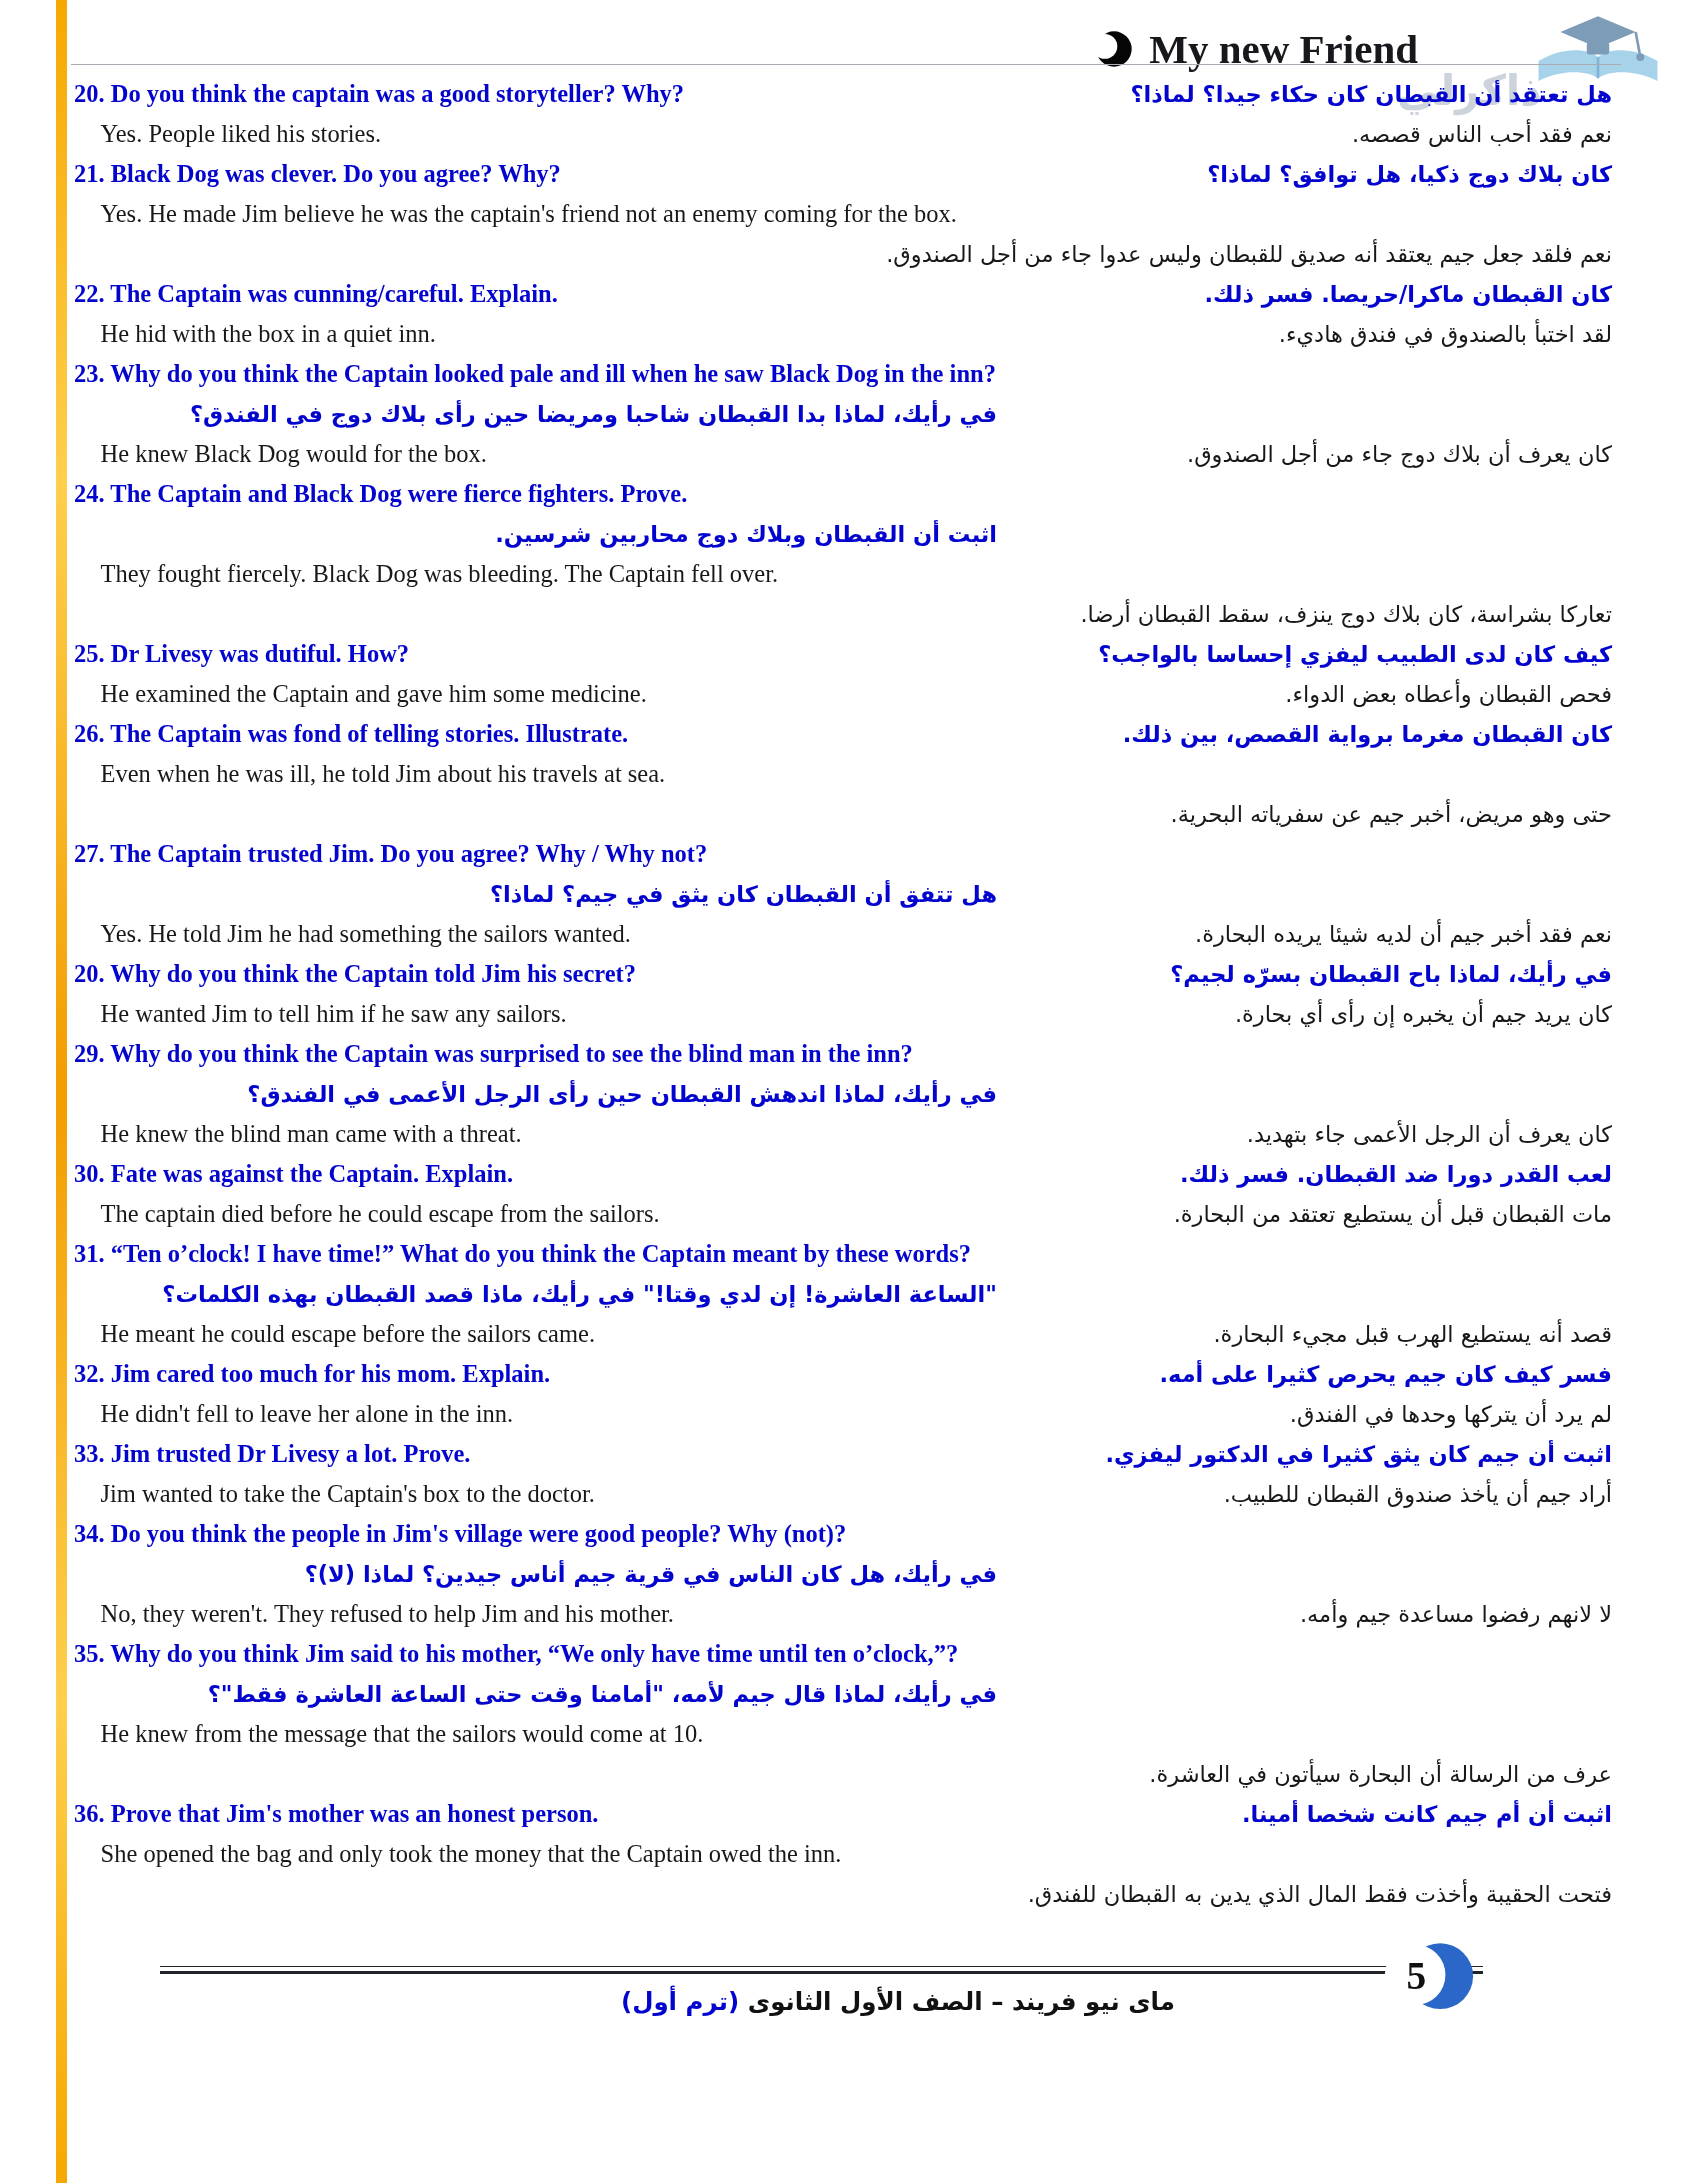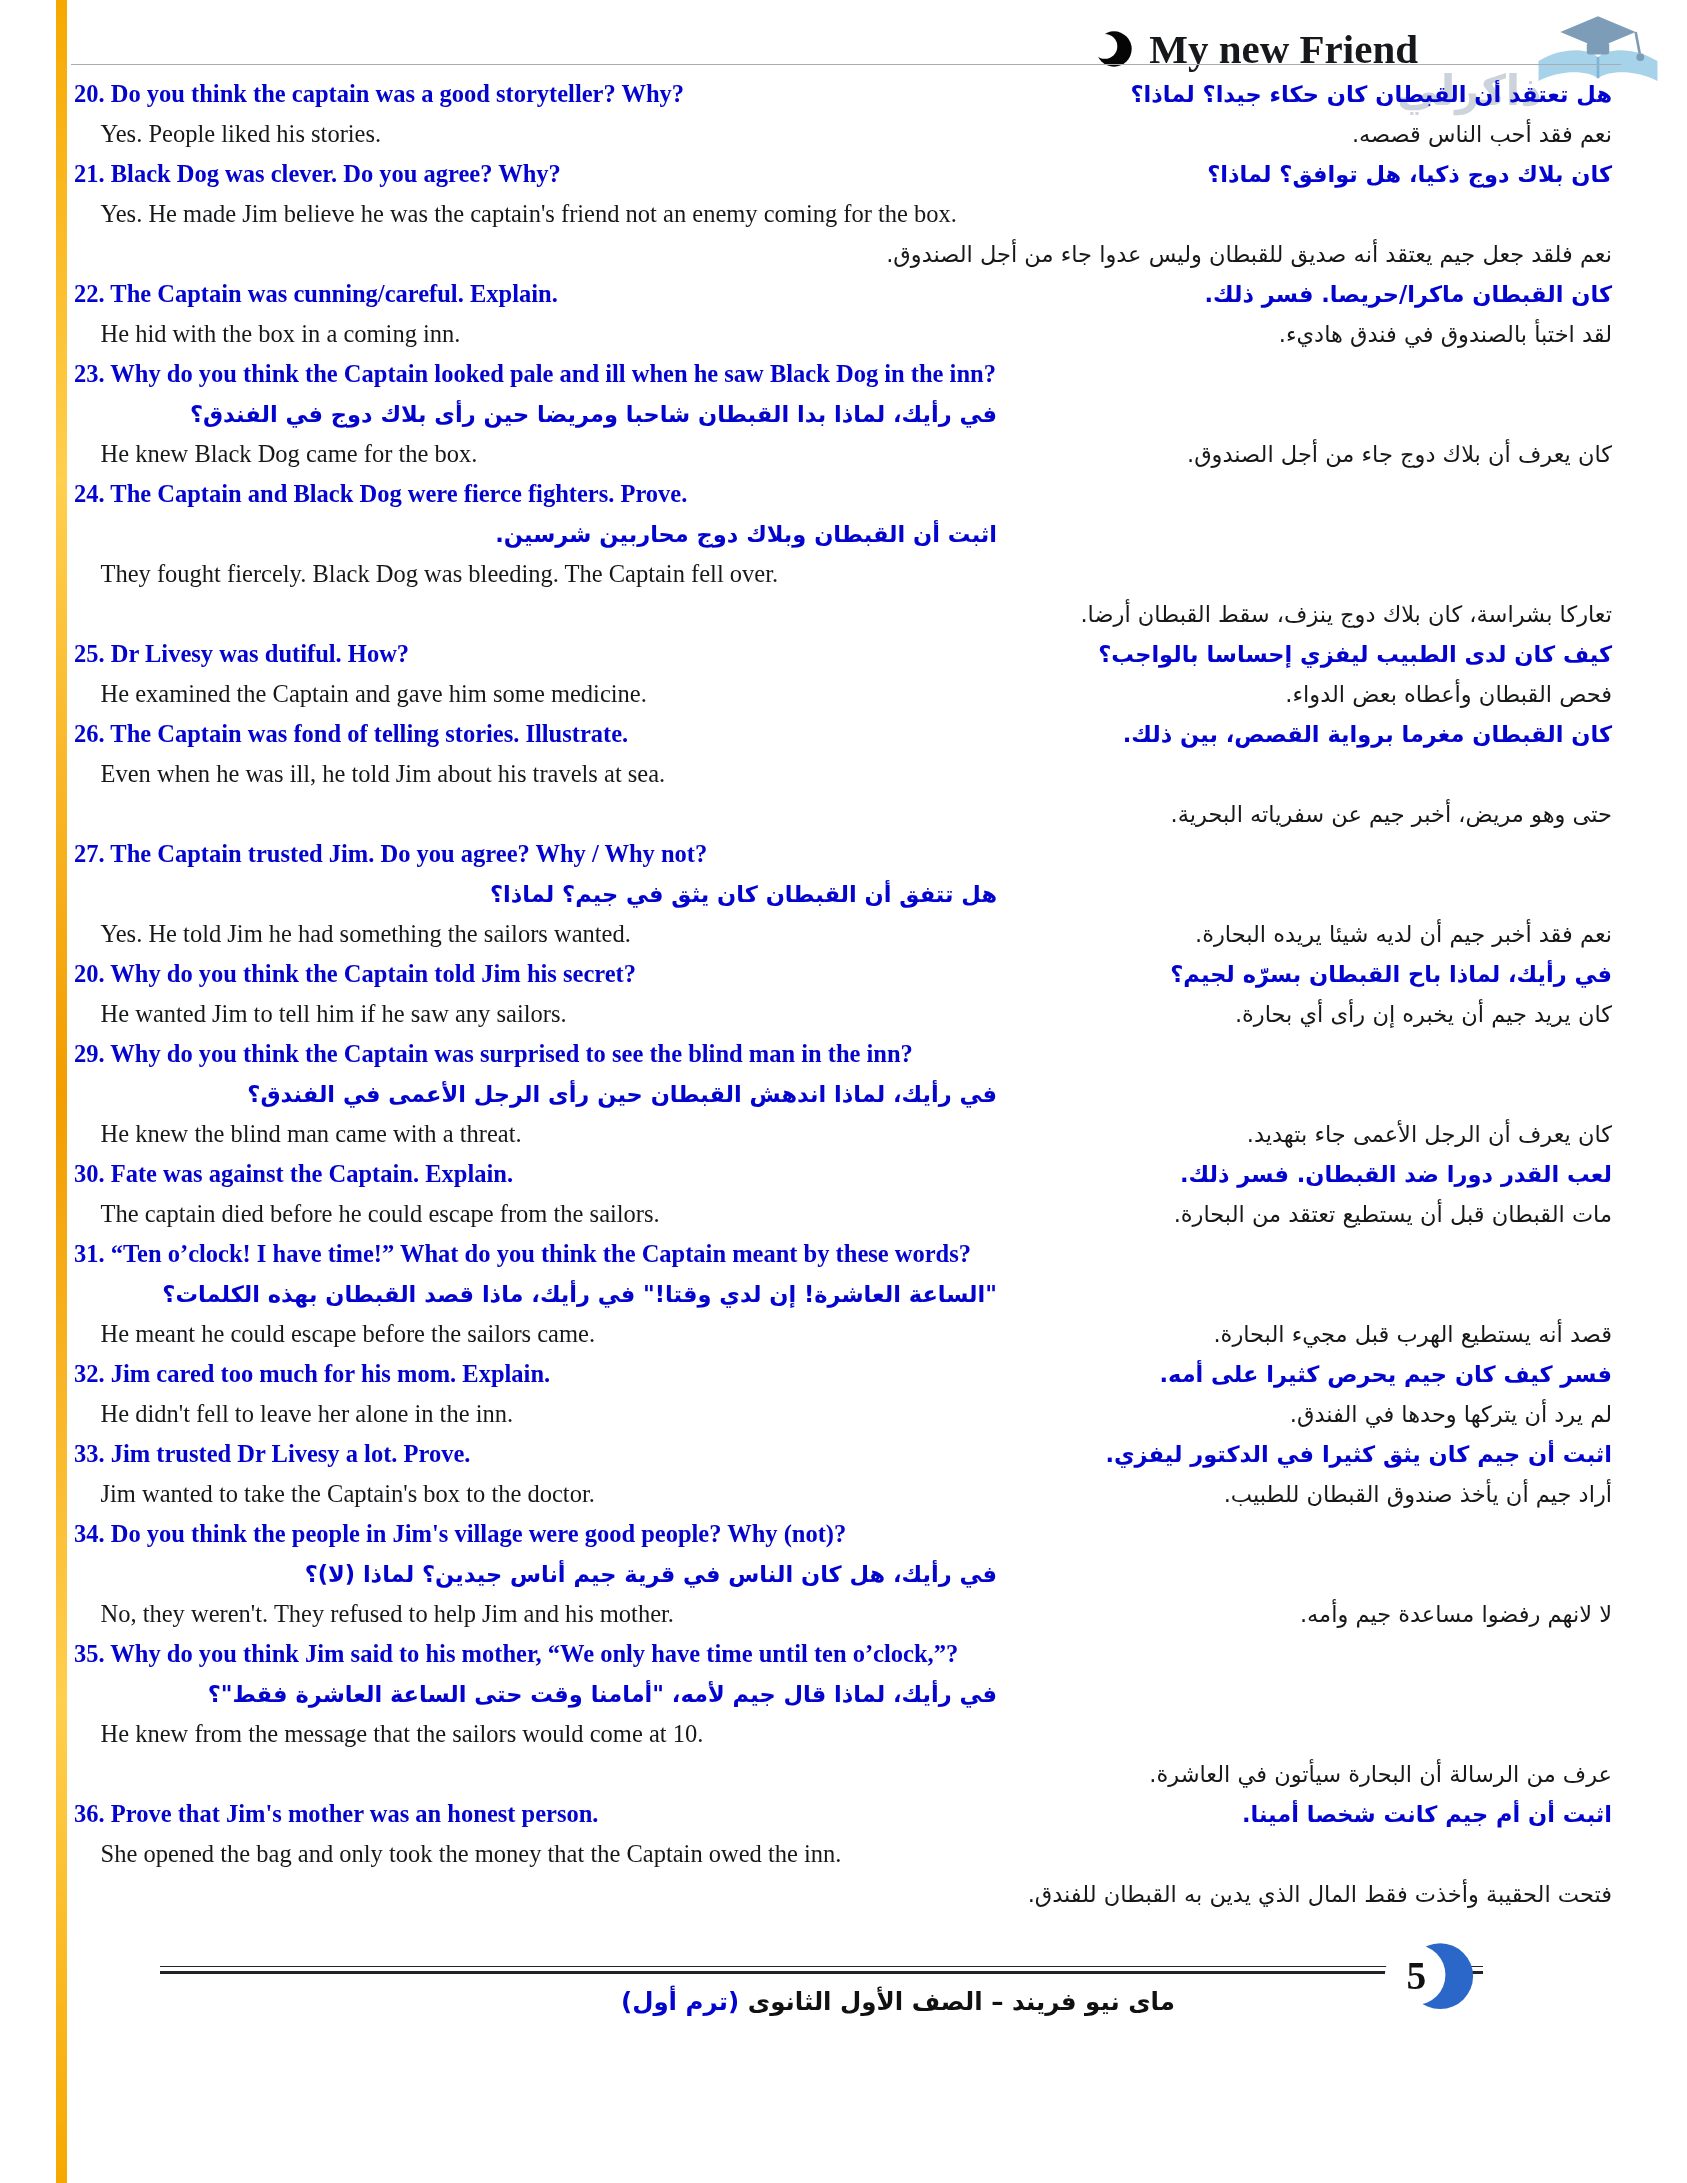--- a/index.html
+++ b/index.html
@@ -76,29 +76,29 @@
         </div>
         <div class="row answer en-only"><span class="en">Yes. He made Jim believe he was the captain's friend not an enemy coming for the box.</span></div>
         <div class="row answer ar-right"><span class="ar" dir="rtl" lang="ar">نعم فلقد جعل جيم يعتقد أنه صديق للقبطان وليس عدوا جاء من أجل الصندوق.</span></div>
       </div>
       <div class="qa-item">
         <div class="row question both">
           <span class="en">22. The Captain was cunning/careful. Explain.</span>
           <span class="ar" dir="rtl" lang="ar">كان القبطان ماكرا/حريصا. فسر ذلك.</span>
         </div>
         <div class="row answer both">
-          <span class="en">He hid with the box in a coming inn.</span>
+          <span class="en">He hid with the box in a quiet inn.</span>
           <span class="ar" dir="rtl" lang="ar">لقد اختبأ بالصندوق في فندق هاديء.</span>
         </div>
       </div>
       <div class="qa-item">
         <div class="row question en-only"><span class="en">23. Why do you think the Captain looked pale and ill when he saw Black Dog in the inn?</span></div>
         <div class="row question ar-mid"><span class="ar" dir="rtl" lang="ar">في رأيك، لماذا بدا القبطان شاحبا ومريضا حين رأى بلاك دوج في الفندق؟</span></div>
         <div class="row answer both">
-          <span class="en">He knew Black Dog came for the box.</span>
+          <span class="en">He knew Black Dog would for the box.</span>
           <span class="ar" dir="rtl" lang="ar">كان يعرف أن بلاك دوج جاء من أجل الصندوق.</span>
         </div>
       </div>
       <div class="qa-item">
         <div class="row question en-only"><span class="en">24. The Captain and Black Dog were fierce fighters. Prove.</span></div>
         <div class="row question ar-mid"><span class="ar" dir="rtl" lang="ar">اثبت أن القبطان وبلاك دوج محاربين شرسين.</span></div>
         <div class="row answer en-only"><span class="en">They fought fiercely. Black Dog was bleeding. The Captain fell over.</span></div>
         <div class="row answer ar-right"><span class="ar" dir="rtl" lang="ar">تعاركا بشراسة، كان بلاك دوج ينزف، سقط القبطان أرضا.</span></div>
       </div>
       <div class="qa-item">

